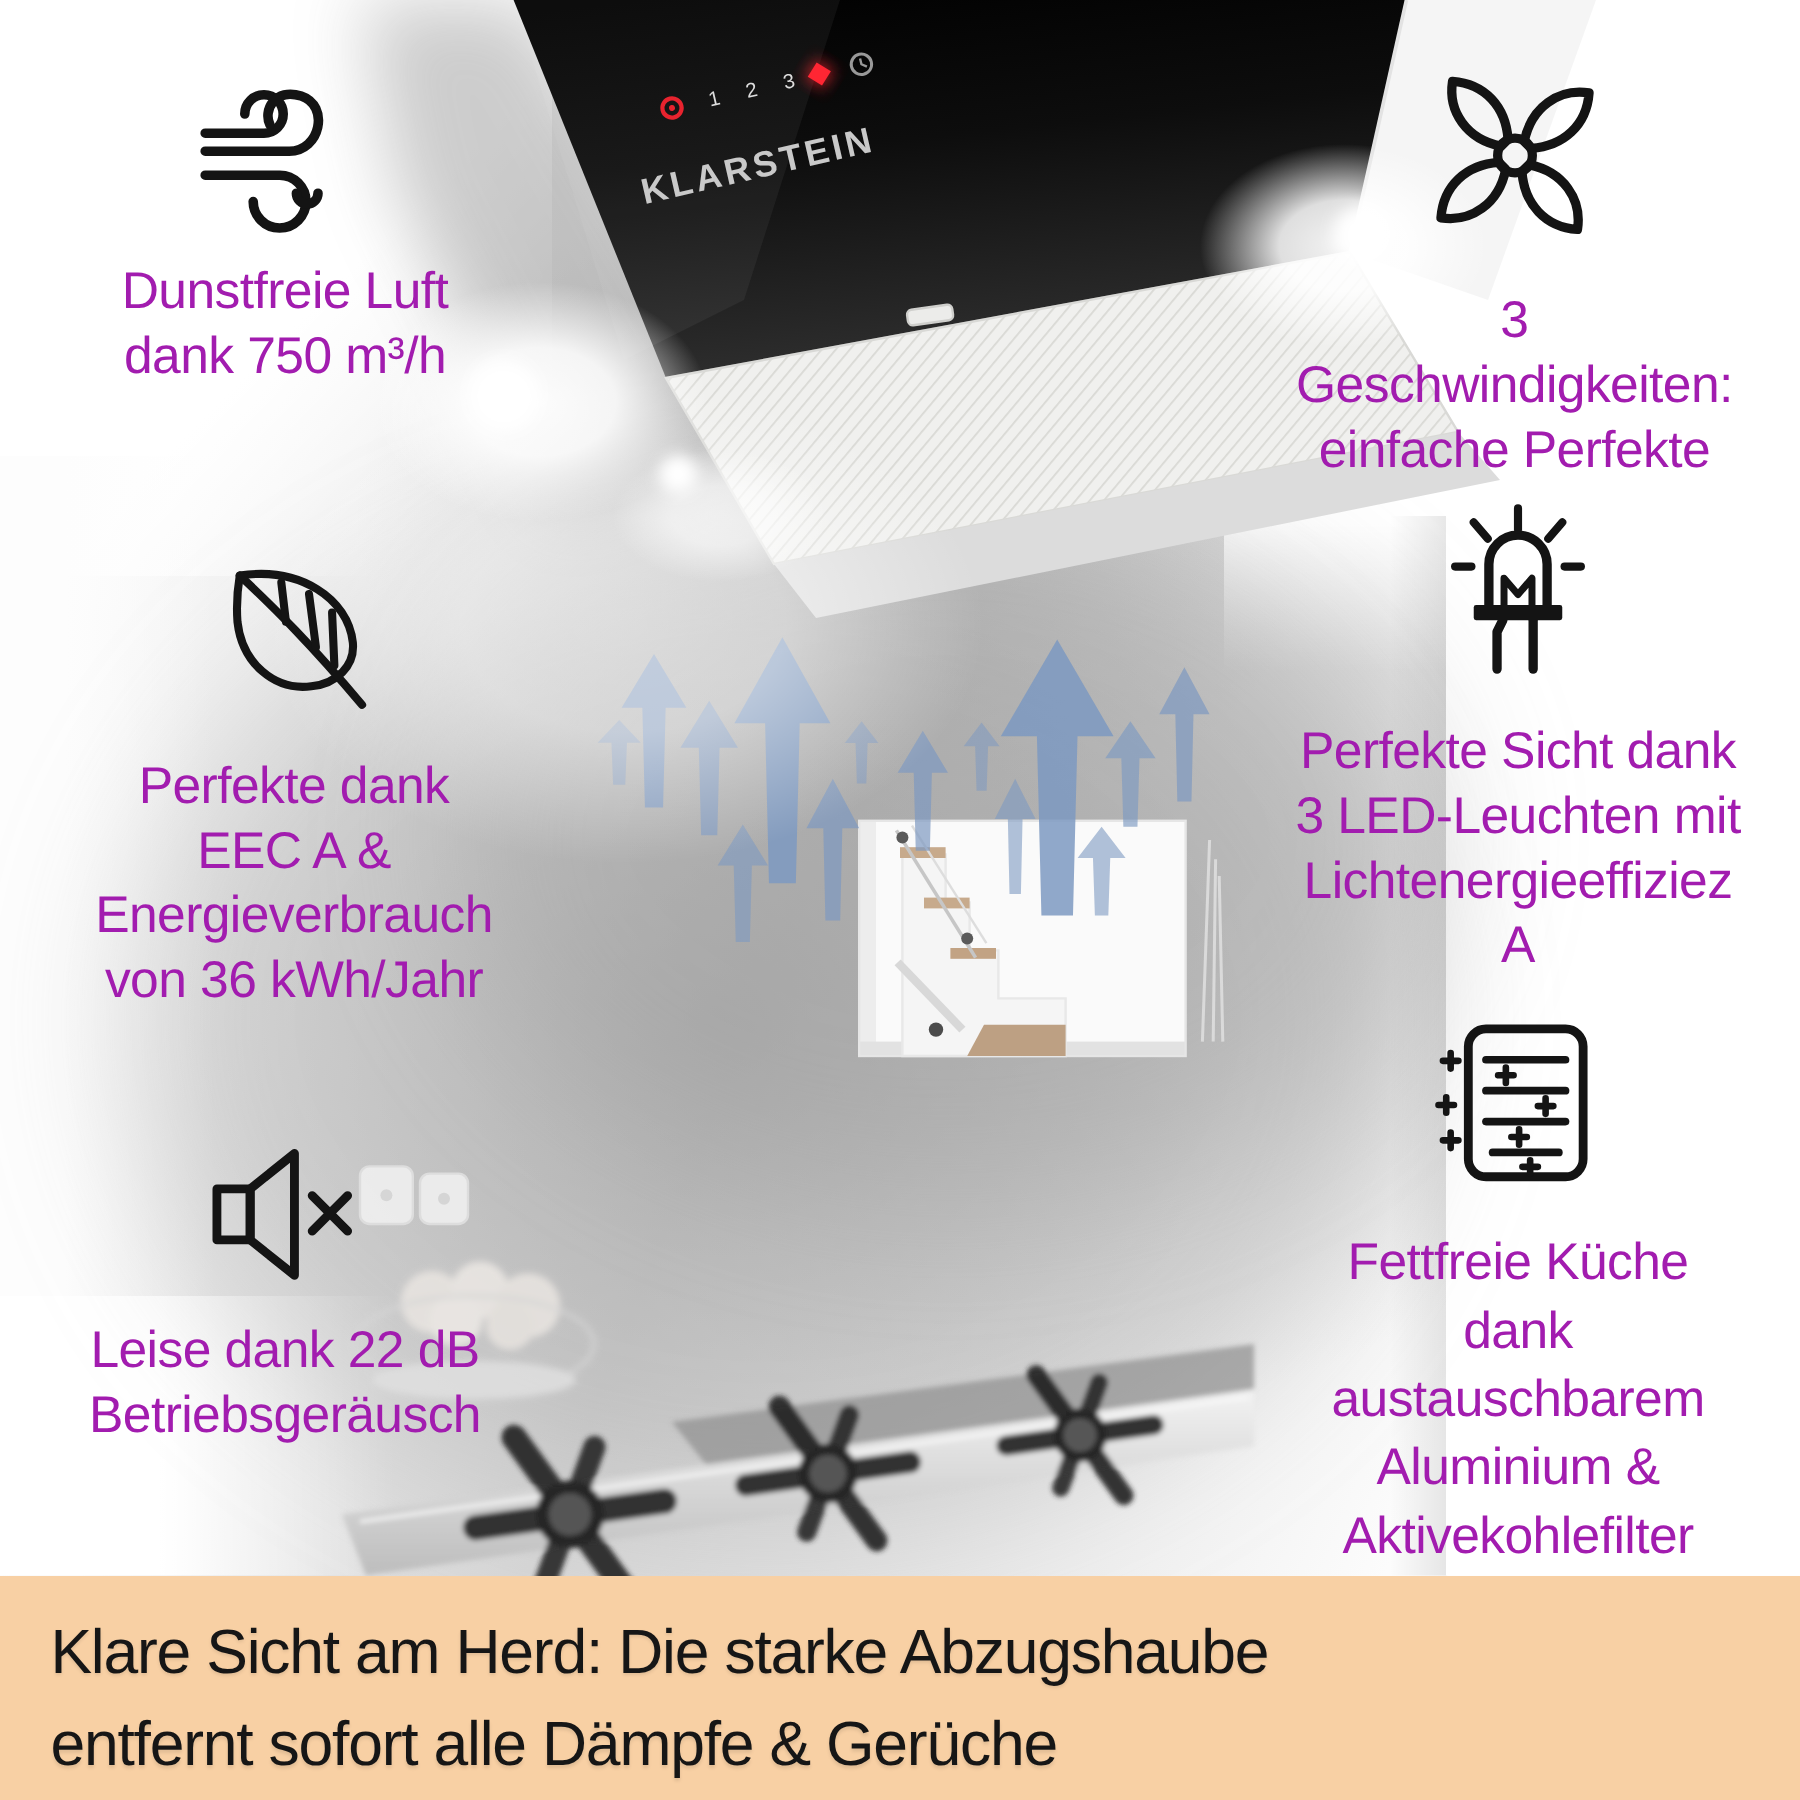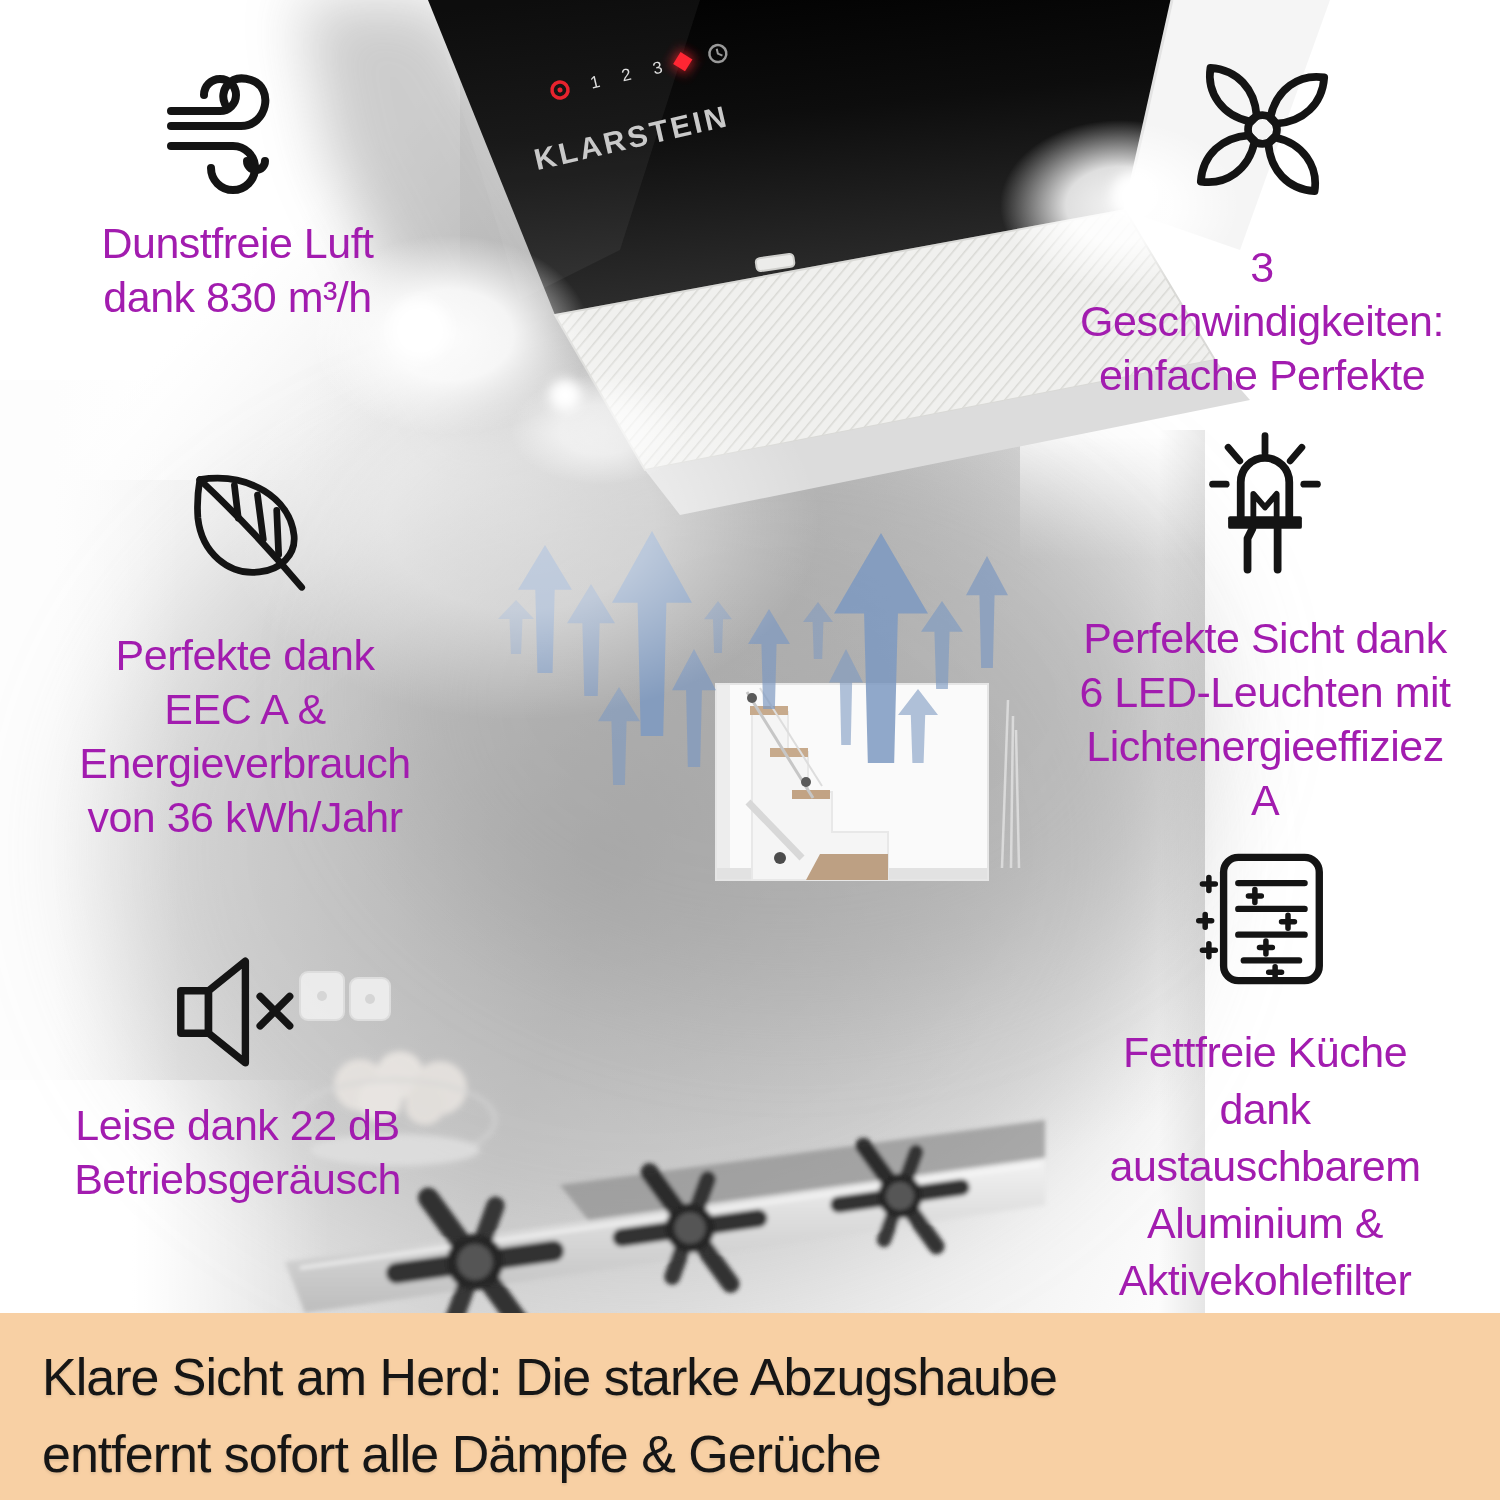--- a/index.html
+++ b/index.html
@@ -28,21 +28,21 @@
   .corner-shade{position:absolute;left:1158px;top:430px;width:48px;bottom:187px;
     background:linear-gradient(to right,rgba(0,0,0,0),rgba(0,0,0,.09));}
   svg.scene{position:absolute;left:0;top:0;}
   
   .feature{position:absolute;display:flex;flex-direction:column;align-items:center;text-align:center;}
   .feature .ftext{font-size:43px;line-height:54px;letter-spacing:-.5px;color:#a21caf;font-weight:400;}
   .f1{left:15px;top:58px;width:445px;}   .f1 svg{margin-bottom:18px;}
   .f2{left:15px;top:470px;width:460px;}  .f2 svg{margin-bottom:33px;}
   .f3{left:10px;top:952px;width:455px;}  .f3 svg{margin-bottom:26px;}
   .f4{left:1032px;top:62px;width:460px;} .f4 svg{margin-bottom:43px;}
-  .f5{left:1035px;top:424px;width:460px;}.f5 svg{margin-bottom:22px;}
+  .f5{left:1035px;top:412px;width:460px;}.f5 svg{margin-bottom:22px;}
   .f6{left:1035px;top:850px;width:460px;text-align:center;}.f6 svg{margin-bottom:36px;}
   .f6 .ftext{line-height:57px;}
   .icon-stroke{stroke:#141414;fill:none;stroke-linecap:round;stroke-linejoin:round;}
   
   .banner{position:absolute;left:0;right:0;top:1313px;height:187px;background:#f8d0a4;
     padding:26px 0 12px 42px;box-sizing:border-box;font-size:52px;line-height:77px;
     letter-spacing:-1px;color:#161616;text-shadow:0 2px 3px rgba(0,0,0,.10);}
 </style>
 </head>
 <body>
@@ -220,21 +220,21 @@
     <svg width="150" height="140" viewBox="0 0 150 140">
       <g class="icon-stroke" stroke-width="8">
         <path d="M8 53 H57 A16 16 0 1 0 41 37"></path>
         <path d="M8 68 H78 C104 68 112 30 88 22 C66 15 56 34 62 46"></path>
         <path d="M8 88 h62 a22 22 0 1 1 -22 22"></path>
         <path d="M84 103 a9 9 0 0 0 18 0"></path>
       </g>
     </svg>
     <div class="ftext">
         <div>Dunstfreie Luft</div>
-        <div>dank 830 m³/h</div>
+        <div>dank 750 m³/h</div>
       </div>
   </div>
 
   <div class="feature f2">
     <svg width="130" height="125" viewBox="0 0 130 130">
       <g class="icon-stroke" stroke-width="7">
         <path d="M18 10 C70 2 112 30 116 68 C118 88 102 104 80 106 C48 110 20 86 16 50 C15 36 16 22 18 10 Z"></path>
         <path d="M18 10 C50 40 80 70 124 122"></path>
         <path d="M54 16 L58 50"></path>
         <path d="M78 26 L84 72"></path>
@@ -291,21 +291,21 @@
         <path d="M60 12 V30" stroke-width="7"></path>
         <path d="M22 24 L34 38" stroke-width="7"></path>
         <path d="M98 24 L86 38" stroke-width="7"></path>
         <path d="M6 62 H20" stroke-width="7"></path>
         <path d="M114 62 H100" stroke-width="7"></path>
       </g>
       <rect x="22" y="95" width="76" height="13" rx="2" fill="#141414"></rect>
     </svg>
     <div class="ftext">
         <div>Perfekte Sicht dank</div>
-        <div>6 LED-Leuchten mit</div>
+        <div>3 LED-Leuchten mit</div>
         <div>Lichtenergieeffiziez</div>
         <div>A</div>
       </div>
   </div>
 
   <div class="feature f6">
     <svg width="140" height="138" viewBox="0 0 150 150">
       <g class="icon-stroke" stroke-width="8">
         <rect x="30" y="8" width="104" height="134" rx="16"></rect>
         <path d="M46 36 H118" stroke-width="7"></path>

